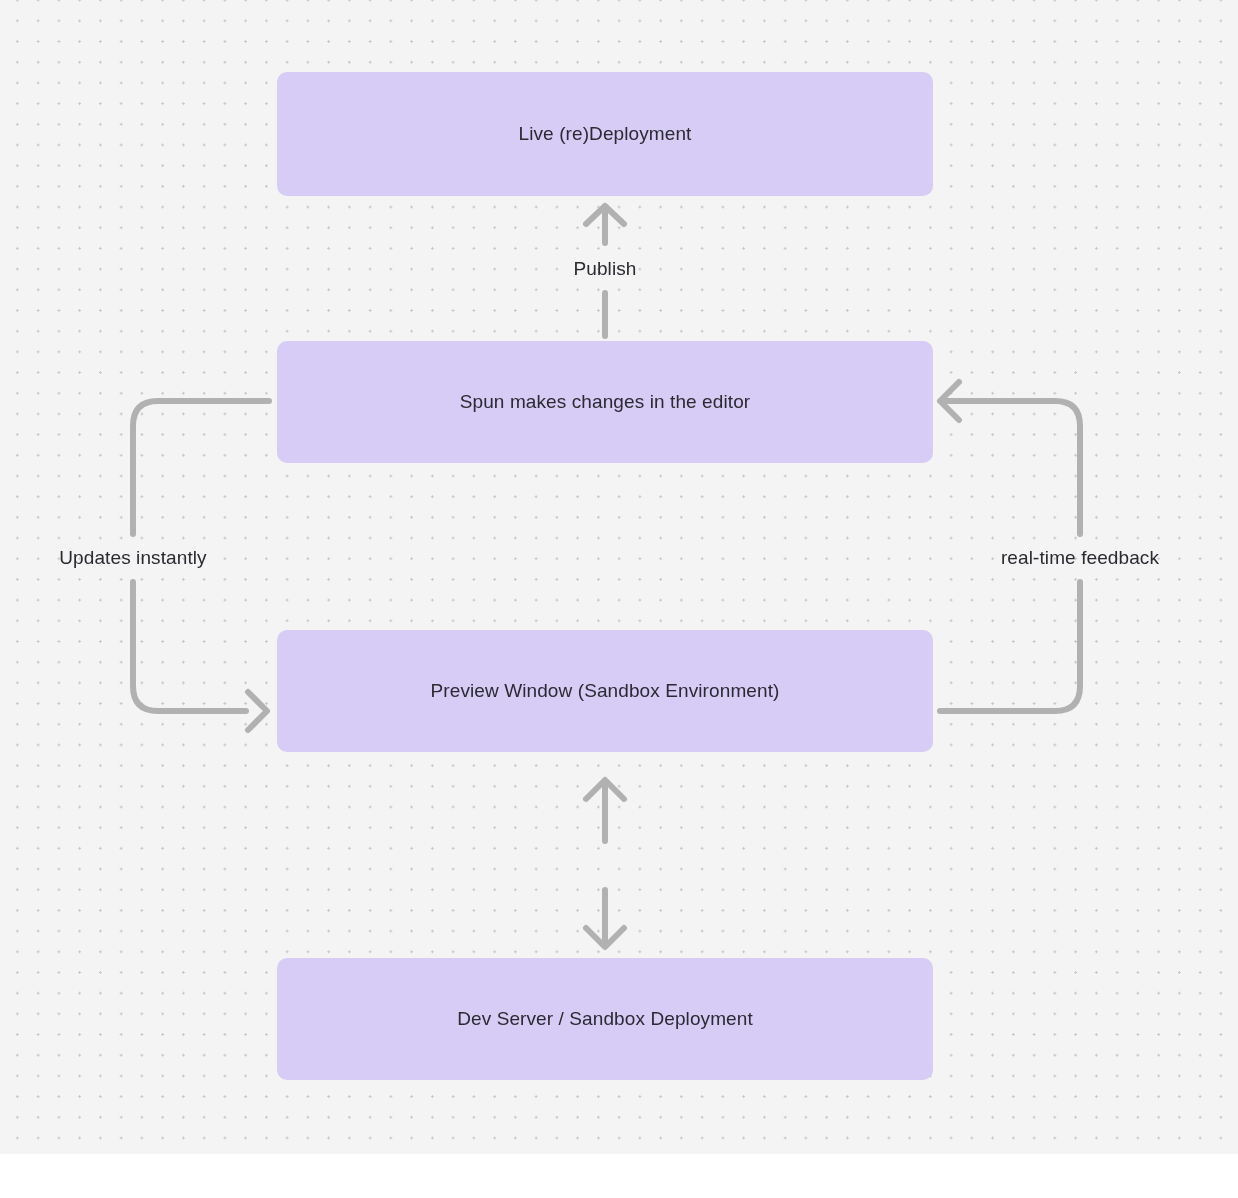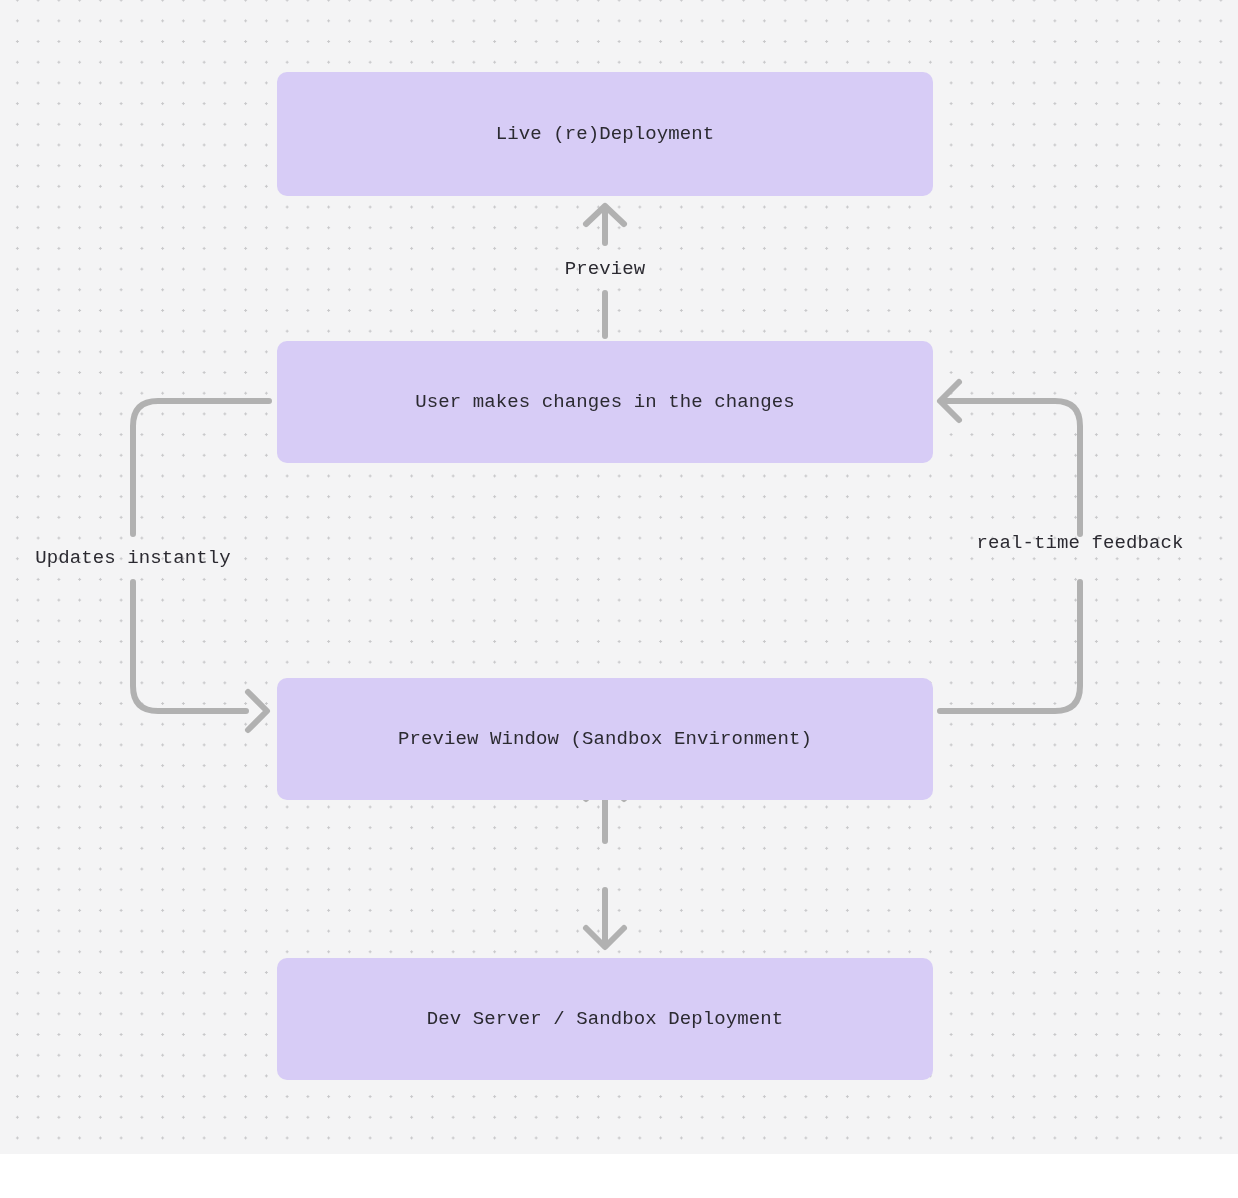--- a/index.html
+++ b/index.html
@@ -4,21 +4,21 @@
 <style>
   html, body {
     margin: 0;
     padding: 0;
   }
   .canvas {
     position: relative;
     width: 1238px;
     height: 1154px;
     overflow: hidden;
-    font-family: Liberation Mono, monospace;
+    font-family: Liberation Sans, sans-serif;
     background-color: var(--canvas-bg, #f4f4f5);
     background-image: radial-gradient(circle, var(--dot, #c7c7c9) 1.2px, rgba(199,199,201,0) 1.3px);
     background-size: 20.75px 20.7px;
     background-position: 7px 10.5px;
   }
   .edge-layer {
     position: absolute;
     left: 0; top: 0;
     width: 1238px;
     height: 1198px;
@@ -42,35 +42,35 @@
   }
   .node span {
     font-size: 19px;
     font-weight: 400;
     color: var(--node-text, #2b2a31);
     letter-spacing: 0.1px;
     text-align: center;
   }
   .node-0 { top: 72px;  height: 124px; }
   .node-1 { top: 341px; height: 122px; }
-  .node-2 { top: 678px; height: 122px; }
+  .node-2 { top: 630px; height: 122px; }
   .node-3 { top: 958px; height: 122px; }
 
   .edge-label {
     position: absolute;
     transform: translate(-50%, -50%);
     font-size: 19px;
     font-weight: 400;
     color: var(--label-text, #2b2a31);
     white-space: nowrap;
     letter-spacing: 0.1px;
   }
   .el-publish  { left: 605px;  top: 269px; }
   .el-updates  { left: 133px;  top: 558px; }
-  .el-feedback { left: 1080px; top: 543px; }
+  .el-feedback { left: 1080px; top: 558px; }
   .el-spunup   { left: 606px;  top: 866px; }
 </style>
 </head>
 <body>
 
 <div class="canvas">
 
   <svg class="edge-layer" viewBox="0 0 1238 1198" aria-hidden="true">
 
     <g>
@@ -97,28 +97,28 @@
       <path d="M605 890 L605 945"></path>
       <path d="M586 928 L605 947 L624 928"></path>
     </g>
   </svg>
 
   <div class="node node-0">
     <span>Live (re)Deployment</span>
   </div>
 
   <div class="node node-1">
-    <span>User makes changes in the changes</span>
+    <span>Spun makes changes in the editor</span>
   </div>
 
   <div class="node node-2">
     <span>Preview Window (Sandbox Environment)</span>
   </div>
 
   <div class="node node-3">
     <span>Dev Server / Sandbox Deployment</span>
   </div>
 
-  <div class="edge-label el-publish">Preview</div>
+  <div class="edge-label el-publish">Publish</div>
   <div class="edge-label el-updates">Updates instantly</div>
   <div class="edge-label el-feedback">real-time feedback</div>
 
 </div>
 
 </body></html>

